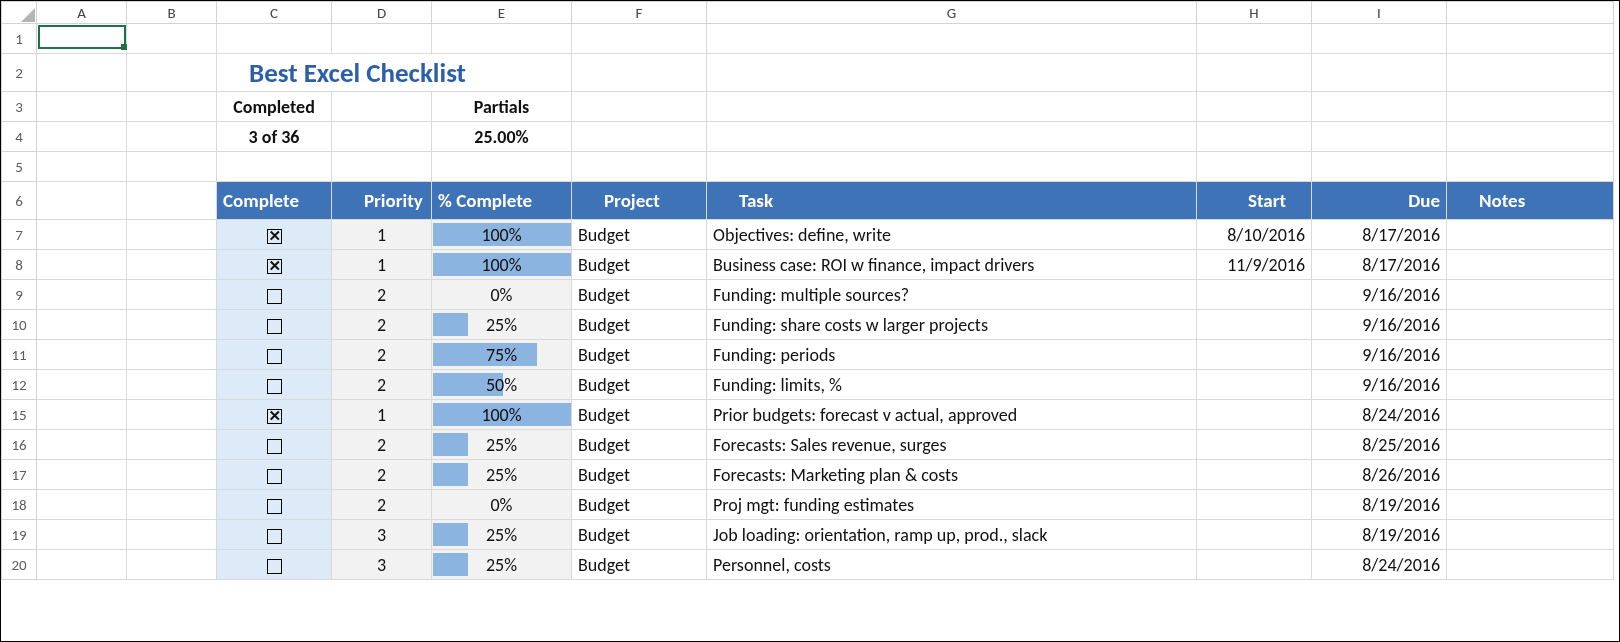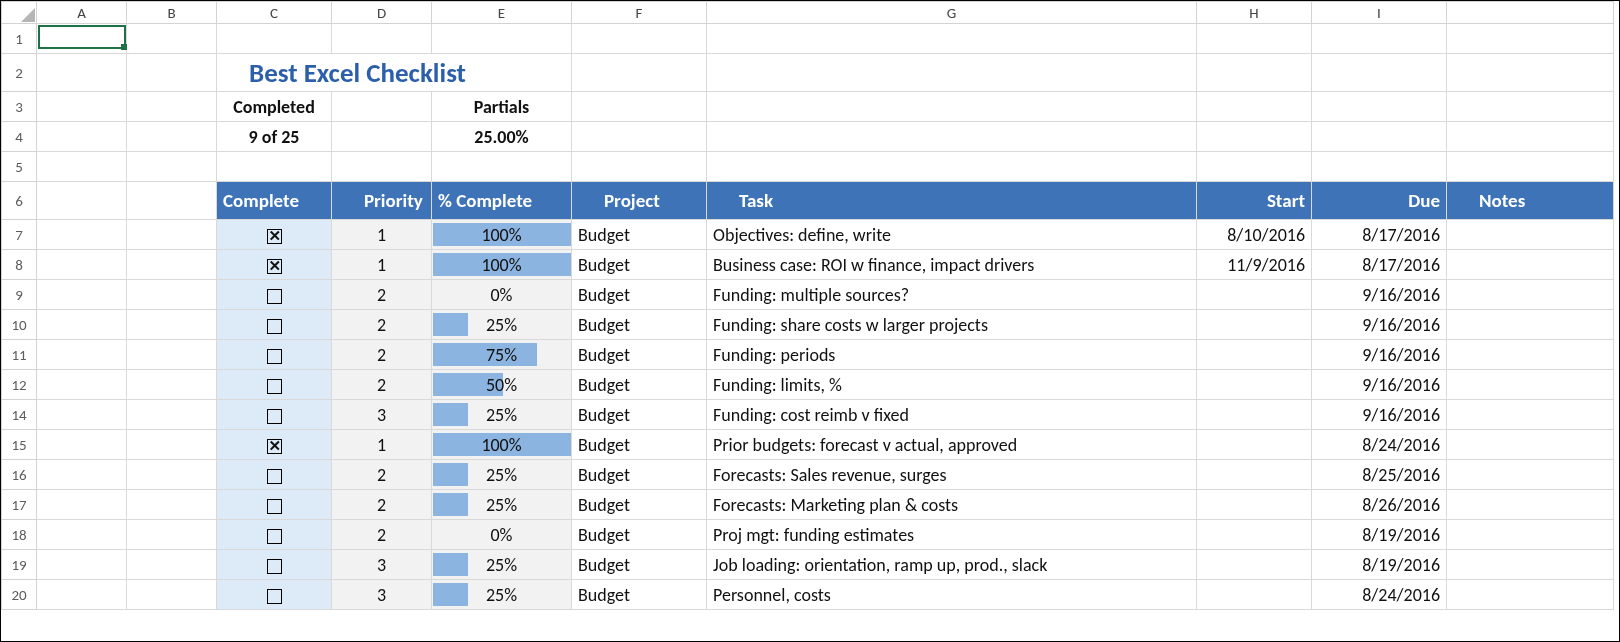--- a/index.html
+++ b/index.html
@@ -96,21 +96,21 @@
           <td></td>
           <td></td>
           <td></td>
           <td></td>
           <td></td>
         </tr>
         <tr>
           <th class="rowhead">4</th>
           <td></td>
           <td></td>
-          <td class="bold center">9 of 25</td>
+          <td class="bold center">3 of 36</td>
           <td></td>
           <td class="bold center">25.00%</td>
           <td></td>
           <td></td>
           <td></td>
           <td></td>
           <td></td>
         </tr>
         <tr>
           <th class="rowhead">5</th>
@@ -127,21 +127,21 @@
         </tr>
         <tr class="row-tall hdr-row">
           <th class="rowhead">6</th>
           <td></td>
           <td></td>
           <td class="hdr" style="text-align: left; padding-left: 6px;">Complete</td>
           <td class="hdr" style="text-align: left;">Priority</td>
           <td class="hdr" style="text-align: left; padding-left: 6px;">% Complete</td>
           <td class="hdr" style="text-align: left; margin-top: 16px;">Project</td>
           <td class="hdr" style="text-align: left;">Task</td>
-          <td class="hdr" style="text-align: right;">Start</td>
+          <td class="hdr" style="text-align: center;">Start</td>
           <td class="hdr" style="text-align: right;">Due</td>
           <td class="hdr" style="text-align: left;">Notes</td>
         </tr>
         <tr>
           <th class="rowhead">7</th>
           <td></td>
           <td></td>
           <td class="col-C-body center"><span class="chk on"></span></td>
           <td class="col-D-body center">1</td>
           <td class="col-E-body"><span class="databar" style="width:100%"></span><span class="dval">100%</span></td>
@@ -205,33 +205,20 @@
         </tr>
         <tr>
           <th class="rowhead">12</th>
           <td></td>
           <td></td>
           <td class="col-C-body center"><span class="chk"></span></td>
           <td class="col-D-body center">2</td>
           <td class="col-E-body"><span class="databar" style="width:50%"></span><span class="dval">50%</span></td>
           <td>Budget</td>
           <td>Funding: limits, %</td>
-          <td class="cell-num"></td>
-          <td class="cell-num">9/16/2016</td>
-          <td></td>
-        </tr>
-        <tr>
-          <th class="rowhead">14</th>
-          <td></td>
-          <td></td>
-          <td class="col-C-body center"><span class="chk"></span></td>
-          <td class="col-D-body center">3</td>
-          <td class="col-E-body"><span class="databar" style="width:25%"></span><span class="dval">25%</span></td>
-          <td>Budget</td>
-          <td>Funding: cost reimb v fixed</td>
           <td class="cell-num"></td>
           <td class="cell-num">9/16/2016</td>
           <td></td>
         </tr>
         <tr>
           <th class="rowhead">15</th>
           <td></td>
           <td></td>
           <td class="col-C-body center"><span class="chk on"></span></td>
           <td class="col-D-body center">1</td>

